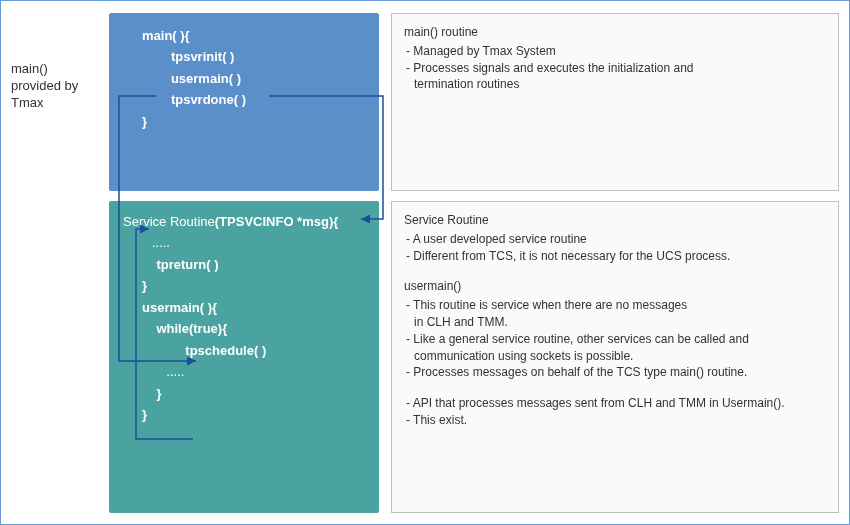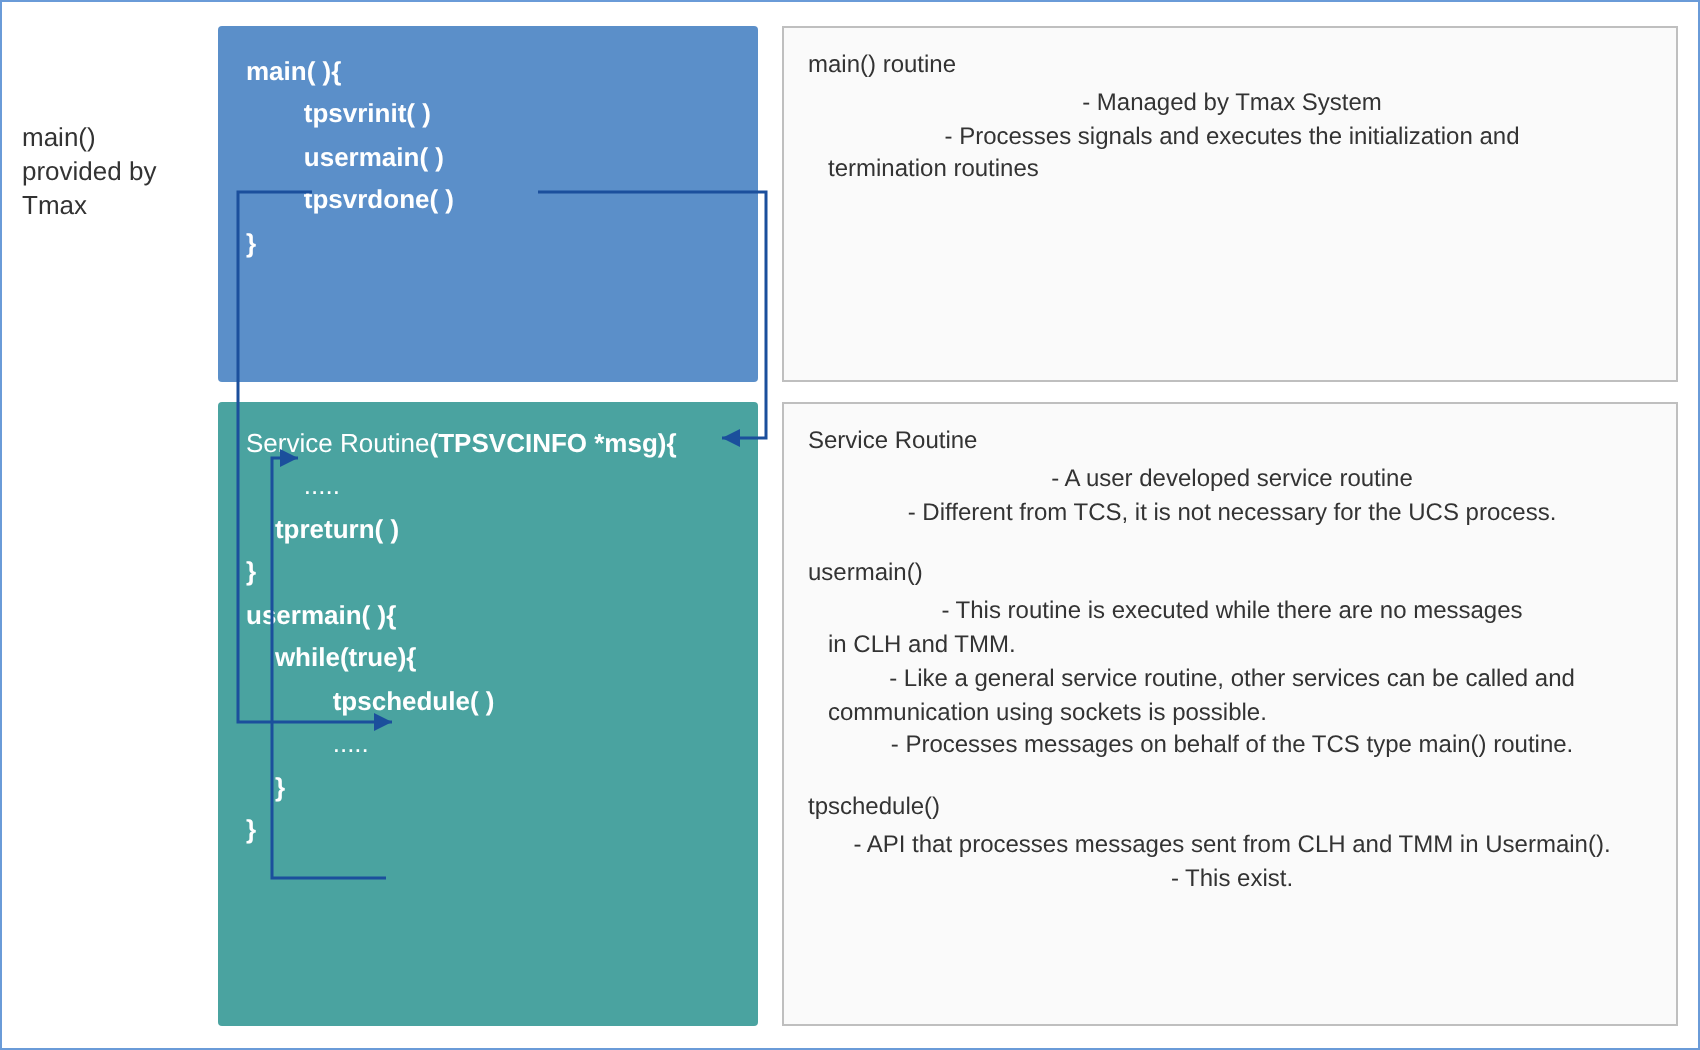--- a/index.html
+++ b/index.html
@@ -27,33 +27,33 @@
     padding: 12px 14px 12px 14px;
     border-radius: 2px;
   }
   .code-box.blue { background: #5b8fc9; }
   .code-box.teal { background: #4aa3a0; }
   .code-line {
     white-space: pre;
     line-height: 1.65;
     font-family: Arial, sans-serif;
   }
-  .code-line.bold { font-weight: bold; }
+  .code-line.bold { font-weight: bold; margin-left: 19px; }
   .desc-box {
     position: absolute;
     left: 390px;
     width: 448px;
     border: 1px solid #bfbfbf;
     background: #fafafa;
     padding: 10px 12px;
     font-size: 12px;
     line-height: 1.4;
   }
   .desc-title { margin-bottom: 2px; }
-  .desc-item { padding-left: 2px; text-align: center; }
+  .desc-item { padding-left: 2px; }
   .desc-sub  { padding-left: 10px; }
   .desc-gap  { height: 14px; }
   svg.arrows {
     position: absolute;
     left: 0; top: 0;
     width: 850px; height: 525px;
     pointer-events: none;
   }
 </style>
 </head>
@@ -101,27 +101,26 @@
       <div class="desc-item">- Processes signals and executes the initialization and</div>
       <div class="desc-sub">termination routines</div>
     </div>
 
   <div class="desc-box" style="top:200px; height:312px" id="desc-bottom">
       <div class="desc-title">Service Routine</div>
       <div class="desc-item">- A user developed service routine</div>
       <div class="desc-item">- Different from TCS, it is not necessary for the UCS process.</div>
       <div class="desc-gap"></div>
       <div class="desc-title">usermain()</div>
-      <div class="desc-item">- This routine is executed while there are no messages</div>
+      <div class="desc-item">- This routine is service when there are no messages</div>
       <div class="desc-sub">in CLH and TMM.</div>
       <div class="desc-item">- Like a general service routine, other services can be called and</div>
       <div class="desc-sub">communication using sockets is possible.</div>
       <div class="desc-item">- Processes messages on behalf of the TCS type main() routine.</div>
       <div class="desc-gap"></div>
-      <div class="desc-title">tpschedule()</div>
       <div class="desc-item">- API that processes messages sent from CLH and TMM in Usermain().</div>
       <div class="desc-item">- This exist.</div>
     </div>
 
   <svg class="arrows">
     <defs>
       <marker id="ah" markerWidth="8" markerHeight="8" refX="6" refY="3" orient="auto">
         <path d="M0,0 L6,3 L0,6 Z" fill="#1b4f9c"></path>
       </marker>
     </defs>

